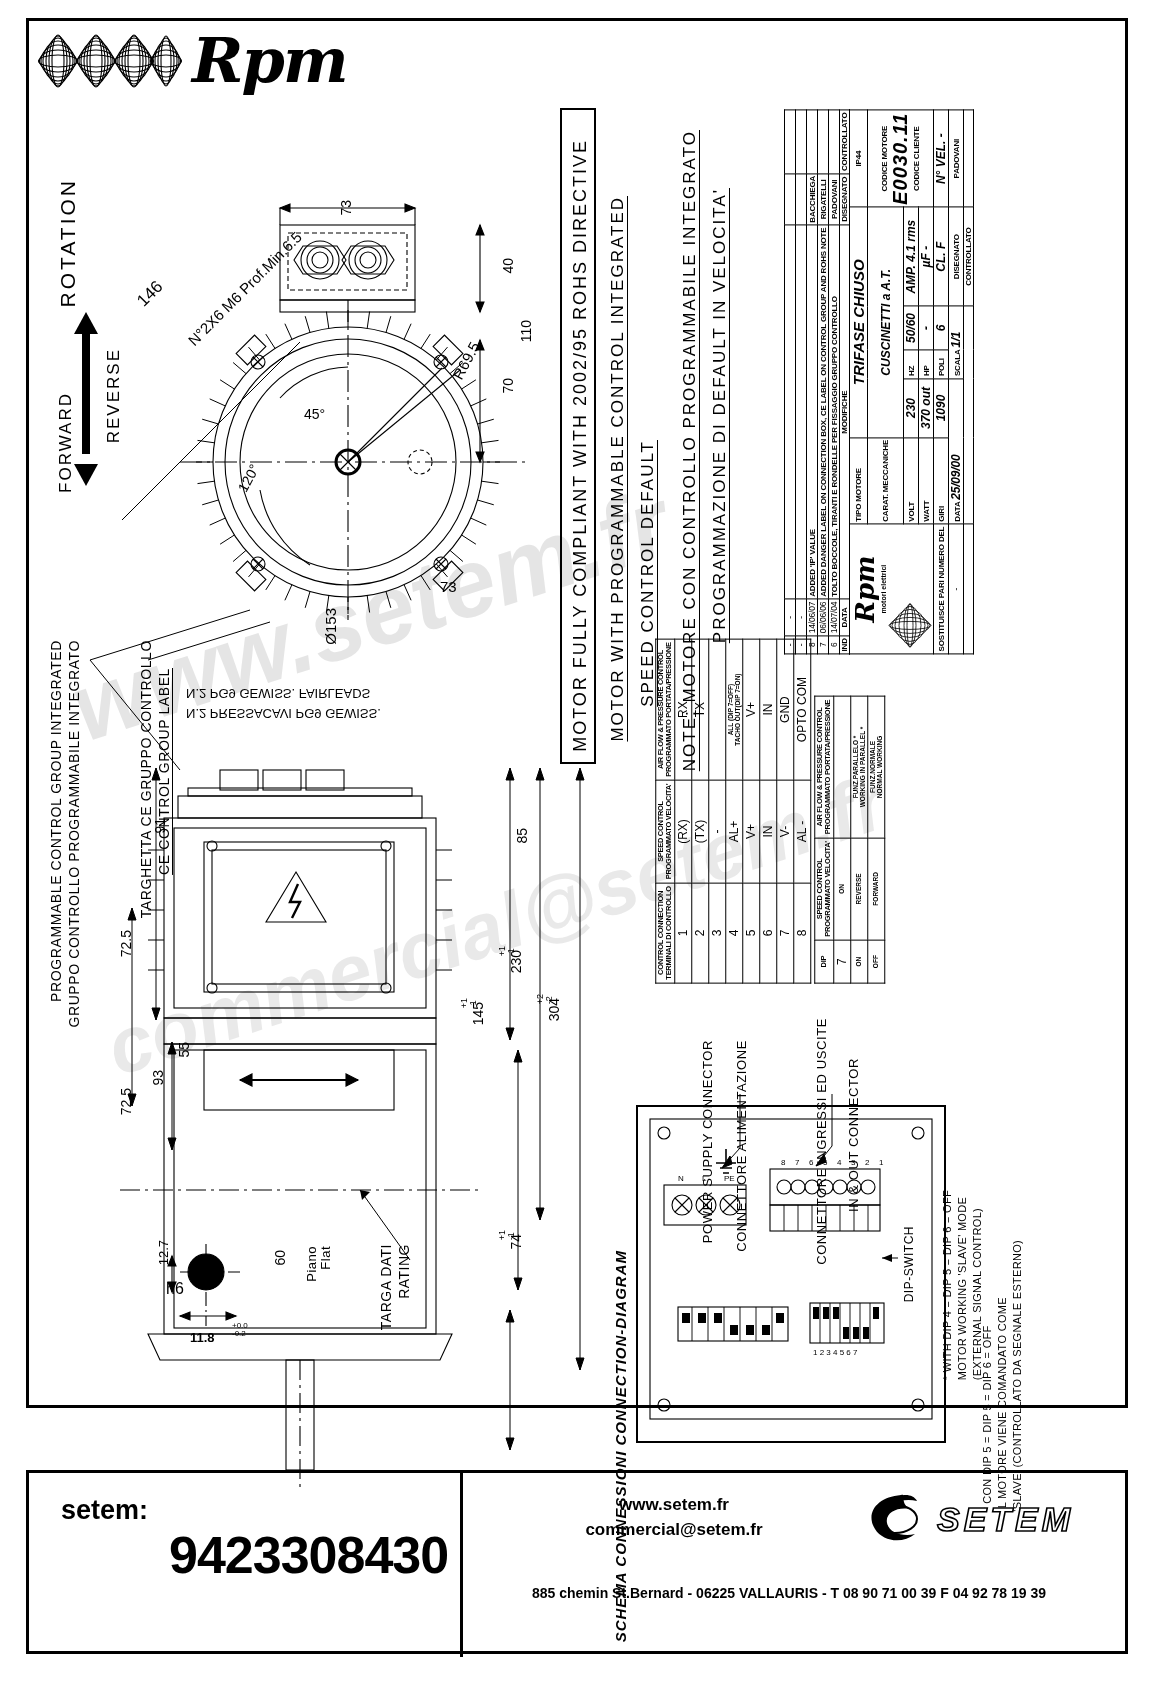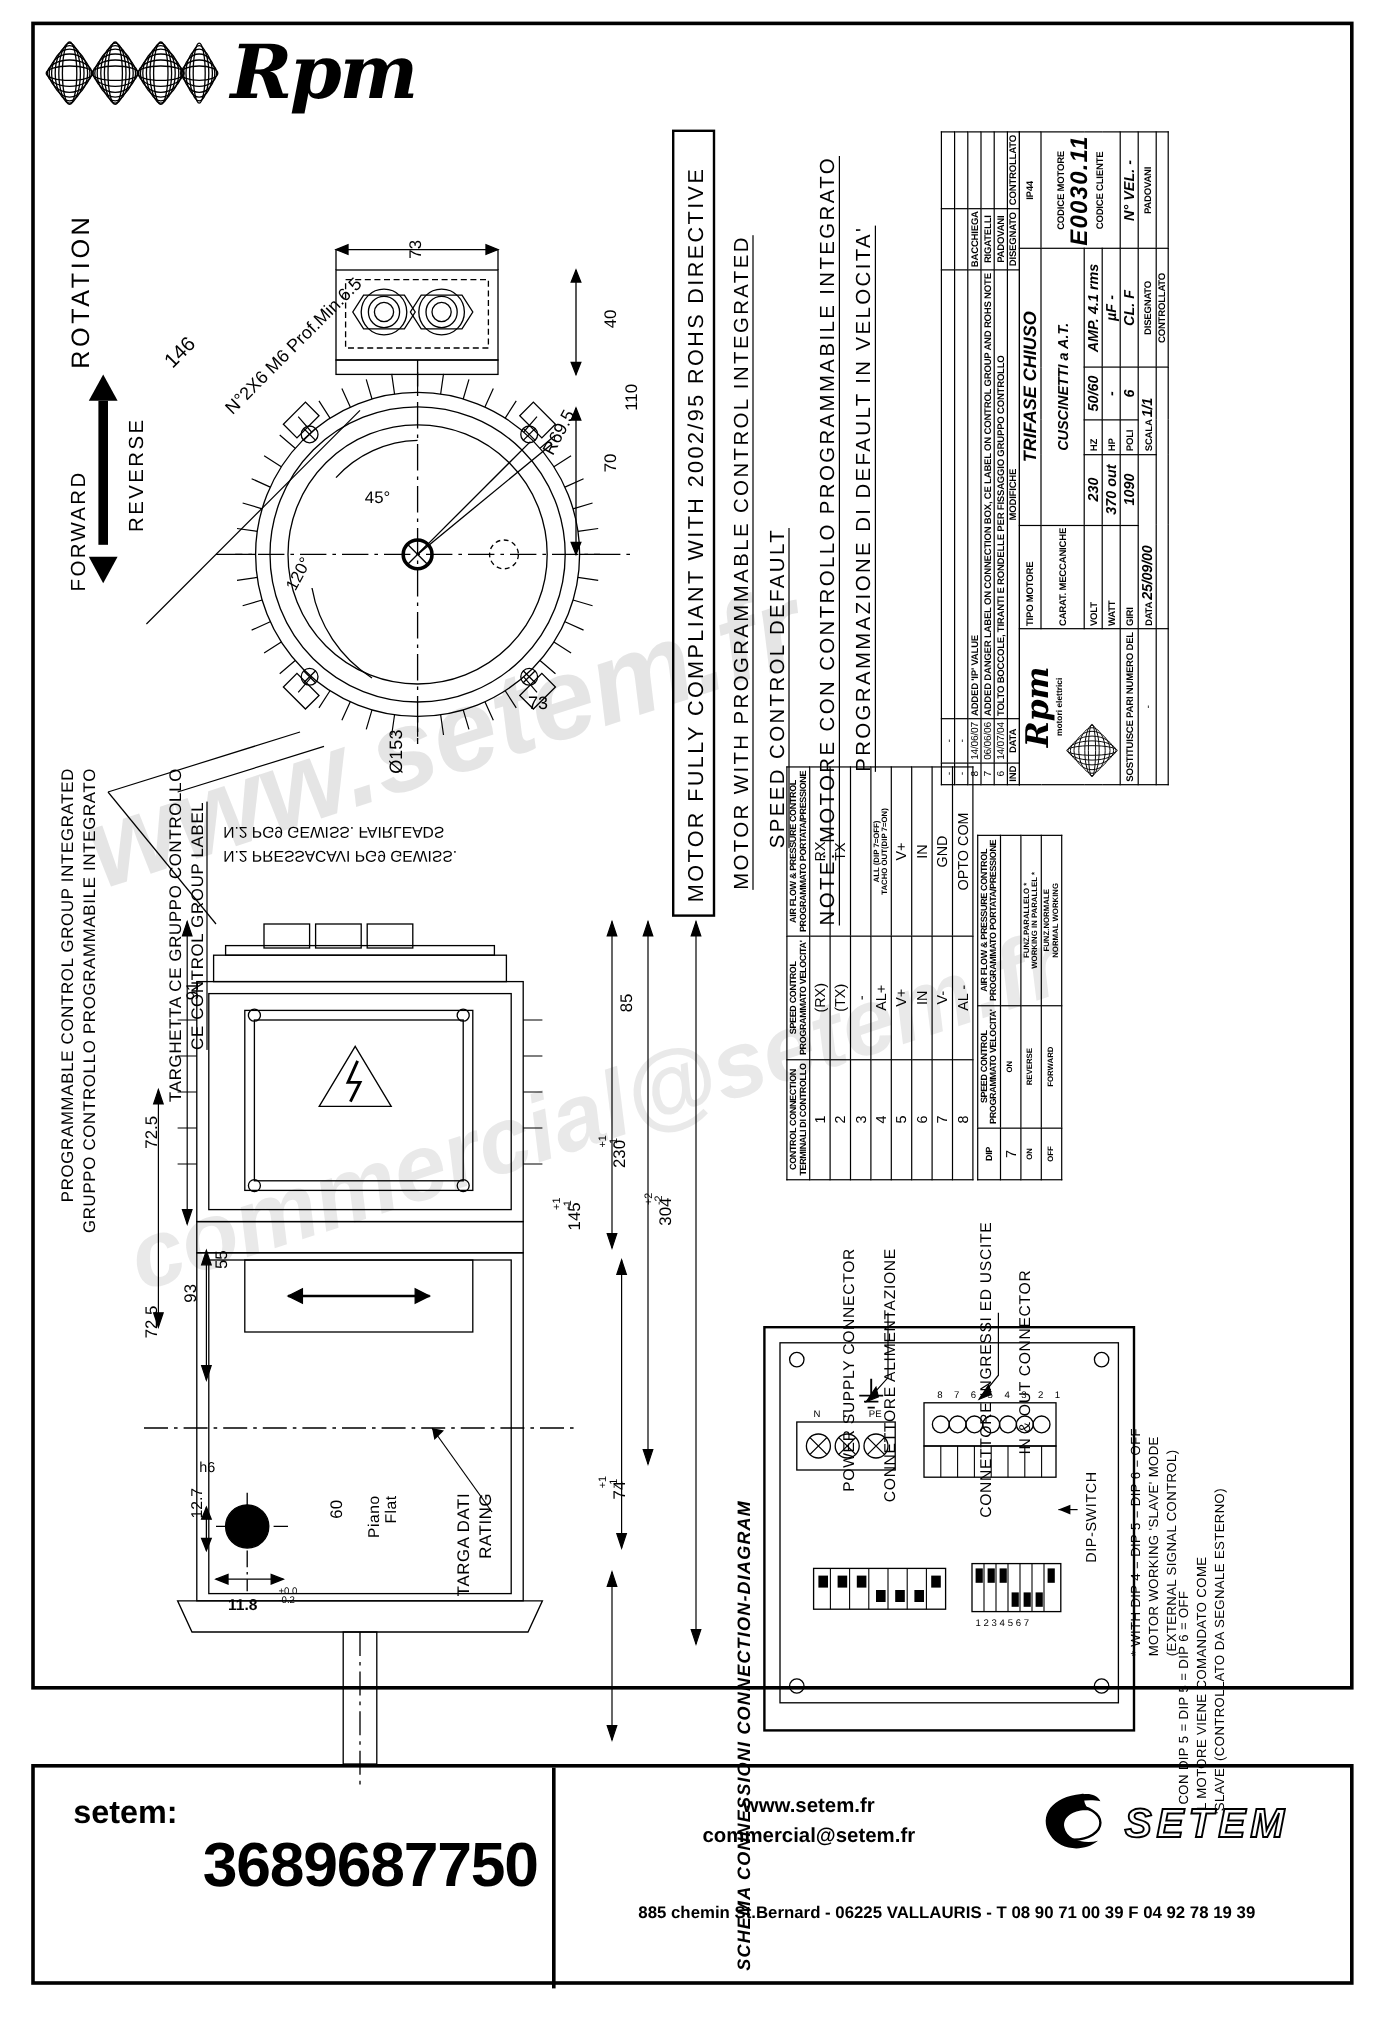--- a/index.html
+++ b/index.html
@@ -349,21 +349,21 @@
         <polygon points="22,62 18,52 26,52" fill="#000"></polygon>
       <path d="M30,86 L86,86"></path>
         <polygon points="30,86 40,82 40,90" fill="#000"></polygon>
         <polygon points="86,86 76,82 76,90" fill="#000"></polygon>
     </g>
   </svg>
   <div class="abs dim vt" style="left:156px;top:1240px;font-size:13px;">12.7</div>
   <div class="abs dim" style="left:190px;top:1330px;font-size:13px;font-weight:bold;">11.8</div>
   <div class="abs dim" style="left:232px;top:1322px;font-size:8px;line-height:1;white-space:pre;">+0.0
 -0.2</div>
-  <div class="abs dim" style="left:166px;top:1216px;font-size:12px;">h6</div>
+  <div class="abs dim" style="left:166px;top:1280px;font-size:16px;">h6</div>
 
   <div class="vbox" style="left:560px;top:108px;width:36px;height:656px;">
     <div class="vt vtext" style="position:absolute;left:8px;bottom:10px;font-size:18px;">MOTOR FULLY COMPLIANT WITH 2002/95 ROHS DIRECTIVE</div>
   </div>
 
   <div class="abs vt vtext ul" style="left:608px;top:196px;font-size:17px;">MOTOR WITH PROGRAMMABLE CONTROL INTEGRATED</div>
   <div class="abs vt vtext ul" style="left:638px;top:440px;font-size:17px;">SPEED CONTROL DEFAULT</div>
   <div class="abs vt vtext ul" style="left:680px;top:130px;font-size:17px;">NOTE: MOTORE CON CONTROLLO PROGRAMMABILE INTEGRATO</div>
   <div class="abs vt vtext ul" style="left:710px;top:188px;font-size:17px;">PROGRAMMAZIONE DI DEFAULT IN VELOCITA'</div>
 
@@ -712,21 +712,21 @@
   <div class="abs vt vtext" style="left:940px;top:1190px;font-size:11px;line-height:1.35;white-space:pre;letter-spacing:0.3px;">* WITH DIP 4 = DIP 5 = DIP 6 = OFF
 MOTOR WORKING 'SLAVE' MODE
 (EXTERNAL SIGNAL CONTROL)</div>
   <div class="abs vt vtext" style="left:980px;top:1240px;font-size:11px;line-height:1.35;white-space:pre;letter-spacing:0.3px;">* CON DIP 5 = DIP 5 = DIP 6 = OFF
 IL MOTORE VIENE COMANDATO COME
 'SLAVE' (CONTROLLATO DA SEGNALE ESTERNO)</div>
 
   <div class="footframe">
     <div class="footdiv"></div>
     <div class="codelabel">setem:</div>
-    <div class="codeval">3689687750</div>
+    <div class="codeval">9423308430</div>
 
     <div class="setem-www">
       <div>www.setem.fr</div>
       <div>commercial@setem.fr</div>
     </div>
 
     <div class="setem-logo">
       <svg width="260" height="62" viewBox="0 0 260 62">
         <g>
           <path d="M42,8 C18,10 6,26 16,42 C24,55 44,57 56,47 C44,50 30,46 28,36

